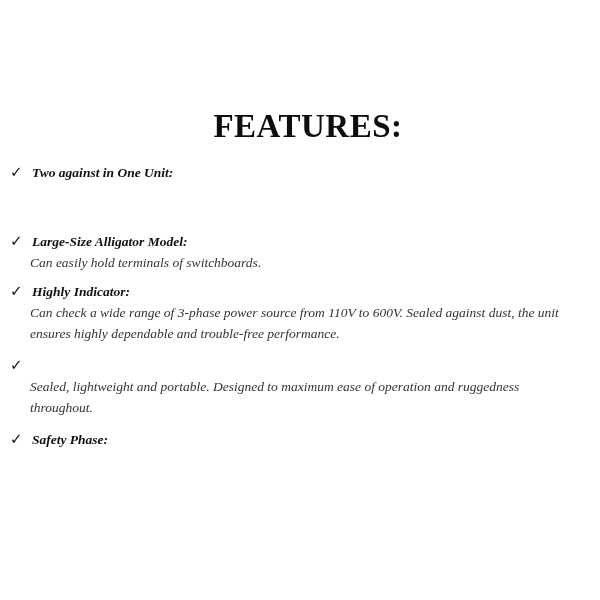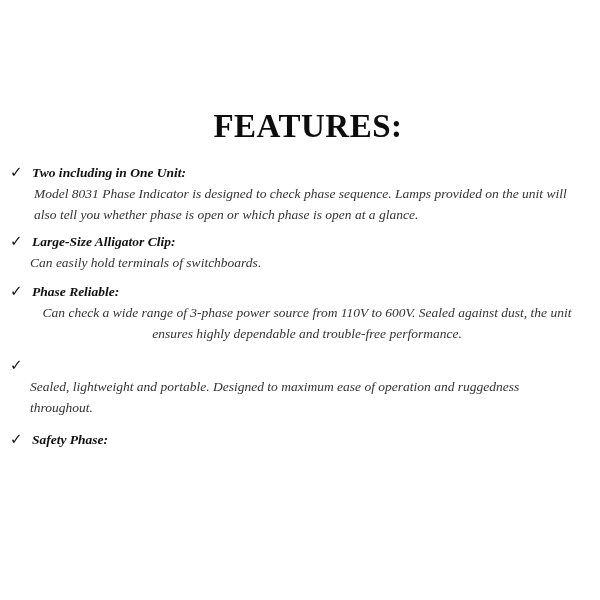--- a/index.html
+++ b/index.html
@@ -53,51 +53,50 @@
       font-size: 13.5px;
       line-height: 21px;
       color: #333;
       margin-top: 2px;
     }
     #f0 { top: 163px; }
     #f0 .feature-desc { padding-left: 24px; padding-right: 6px; }
     #f1 { top: 232px; }
     #f1 .feature-desc { padding-left: 20px; }
     #f2 { top: 282px; }
-    #f2 .feature-desc { padding-left: 20px; padding-right: 6px; text-align: center; }
+    #f2 .feature-desc { padding-left: 20px; padding-right: 6px; }
     #f3 { top: 356px; }
     #f3 .feature-desc { padding-left: 20px; padding-right: 30px; }
     #f4 { top: 430px; }
     #f4 .feature-desc { padding-left: 20px; padding-right: 6px; }
   </style>
 </head>
 <body>
 
 <div class="title">FEATURES:</div>
 
 <div class="feature" id="f0">
   <div class="feature-head">
     <span class="check">✓</span>
-    <span>Two including in One Unit:</span>
+    <span>Two against in One Unit:</span>
   </div>
-  <div class="feature-desc">Model 8031 Phase Indicator is designed to check phase sequence. Lamps provided on the unit will also tell you whether phase is open or which phase is open at a glance.</div>
 </div>
 
 <div class="feature" id="f1">
   <div class="feature-head">
     <span class="check">✓</span>
-    <span>Large-Size Alligator Clip:</span>
+    <span>Large-Size Alligator Model:</span>
   </div>
   <div class="feature-desc">Can easily hold terminals of switchboards.</div>
 </div>
 
 <div class="feature" id="f2">
   <div class="feature-head">
     <span class="check">✓</span>
-    <span>Phase Reliable:</span>
+    <span>Highly Indicator:</span>
   </div>
   <div class="feature-desc">Can check a wide range of 3-phase power source from 110V to 600V. Sealed against dust, the unit ensures highly dependable and trouble-free performance.</div>
 </div>
 
 <div class="feature" id="f3">
   <div class="feature-head">
     <span class="check">✓</span>
   </div>
   <div class="feature-desc">Sealed, lightweight and portable. Designed to maximum ease of operation and ruggedness throughout.</div>
 </div>

